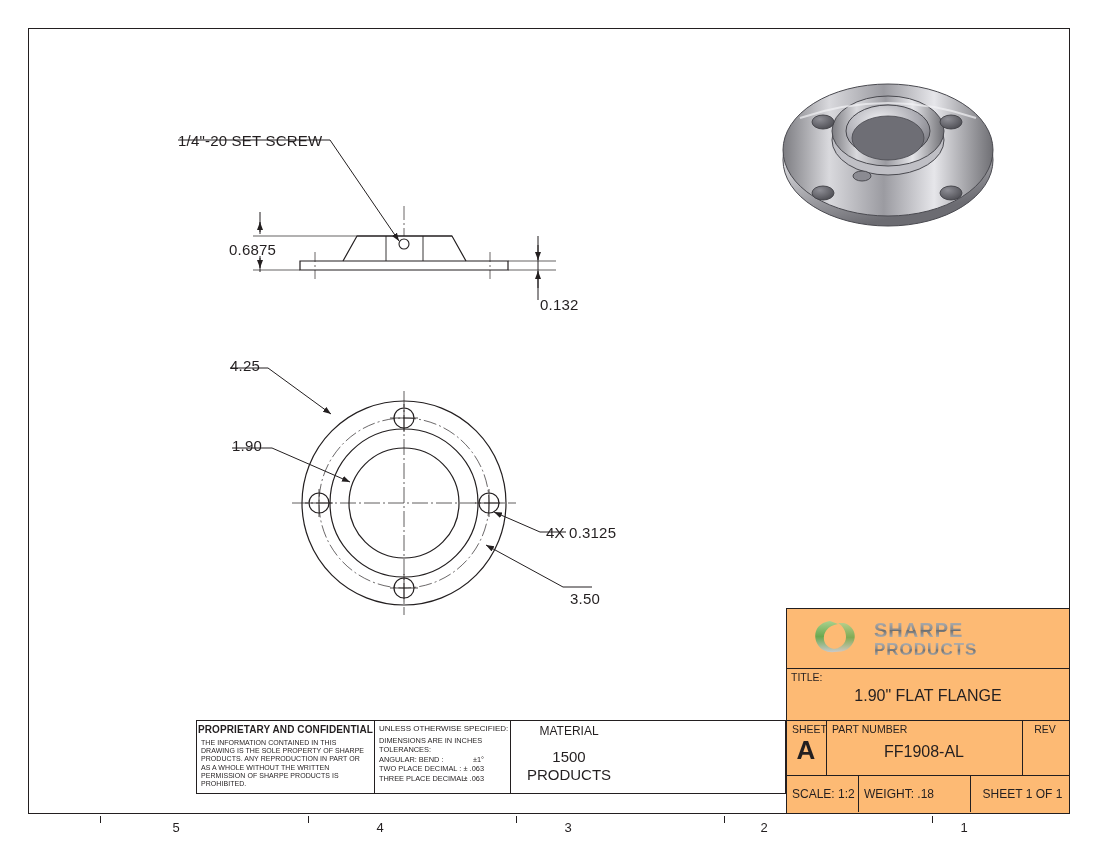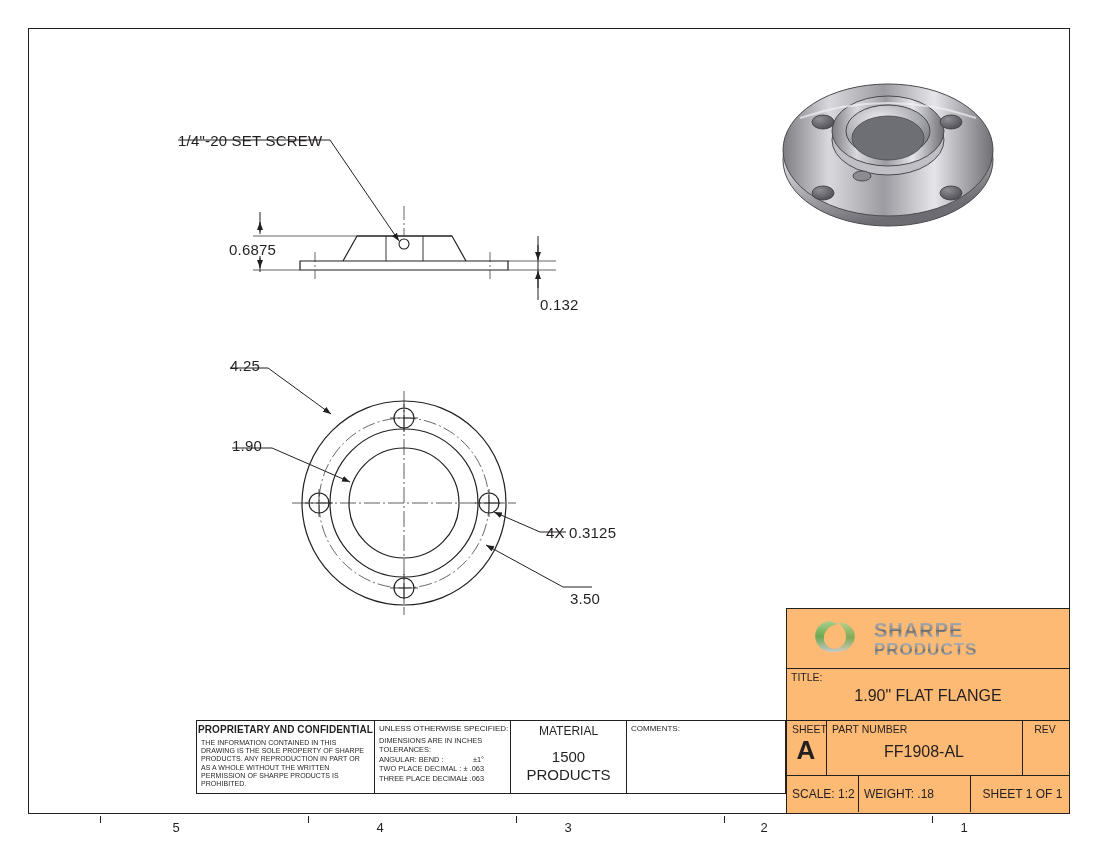--- a/index.html
+++ b/index.html
@@ -420,23 +420,20 @@
         </div>
       </div>
     </div>
     <div class="cell mat">
       <div class="head">MATERIAL</div>
       <div class="val">
         <div>1500</div>
         <div>PRODUCTS</div>
       </div>
     </div>
-    <div class="cell cmt">
-      <div class="head">COMMENTS:</div>
-    </div>
   </div>
 
   <div class="titleblock">
 
     <div class="tb-logo">
       <svg class="logo-svg" width="240" height="48" viewBox="0 0 240 48">
         <defs>
           <linearGradient id="lg" x1="0" y1="0" x2="0" y2="1">
             <stop offset="0%" stop-color="#a9d18e"></stop>
             <stop offset="50%" stop-color="#6aa84f"></stop>

